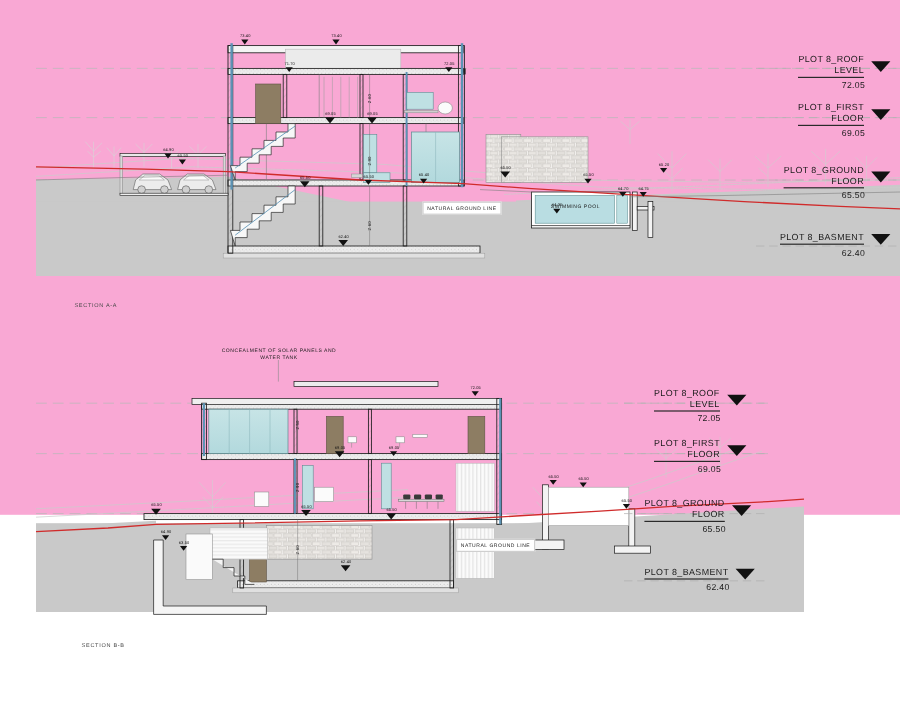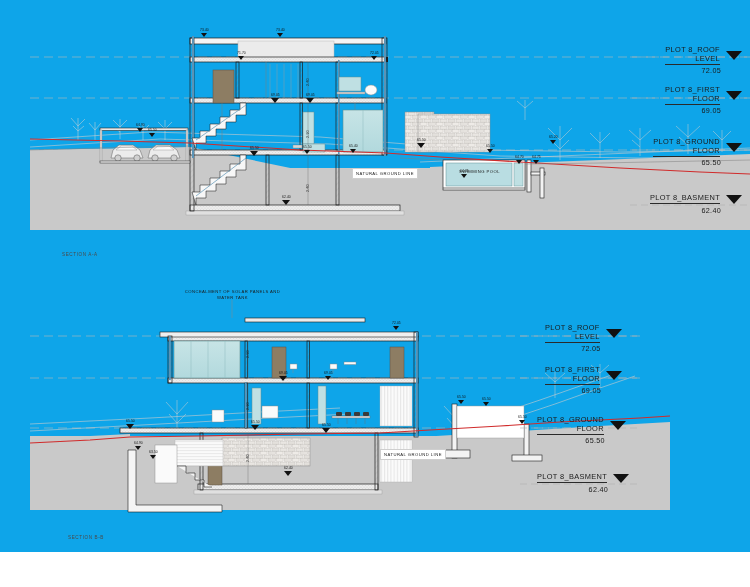--- a/index.html
+++ b/index.html
@@ -11,22 +11,22 @@
     width: 750px;
     height: 587px;
     position: relative;
     font-family: "Liberation Sans", sans-serif;
     overflow: hidden;
   }
   .sheet {
     position: absolute;
     left: 0; top: 0;
     width: 750px;
-    height: 552px;
-    background: #0ea5e9;
+    height: 429px;
+    background: #f9a8d4;
   }
   .section-block {
     position: absolute;
     left: 0;
     width: 750px;
   }
   #section-aa { top: 0; height: 285px; }
   #section-bb { top: 285px; height: 302px; }
 
   svg.draw {

